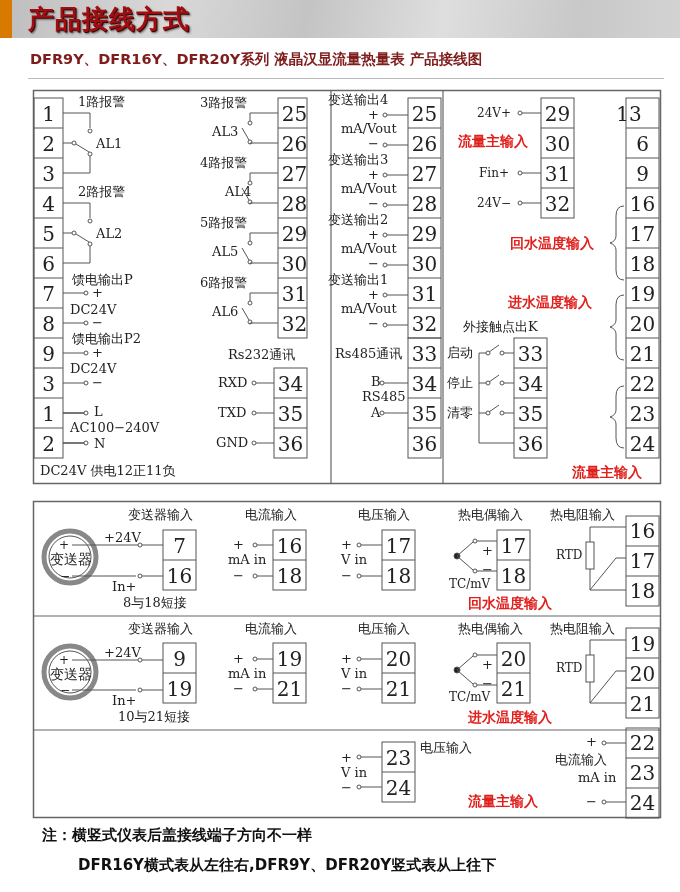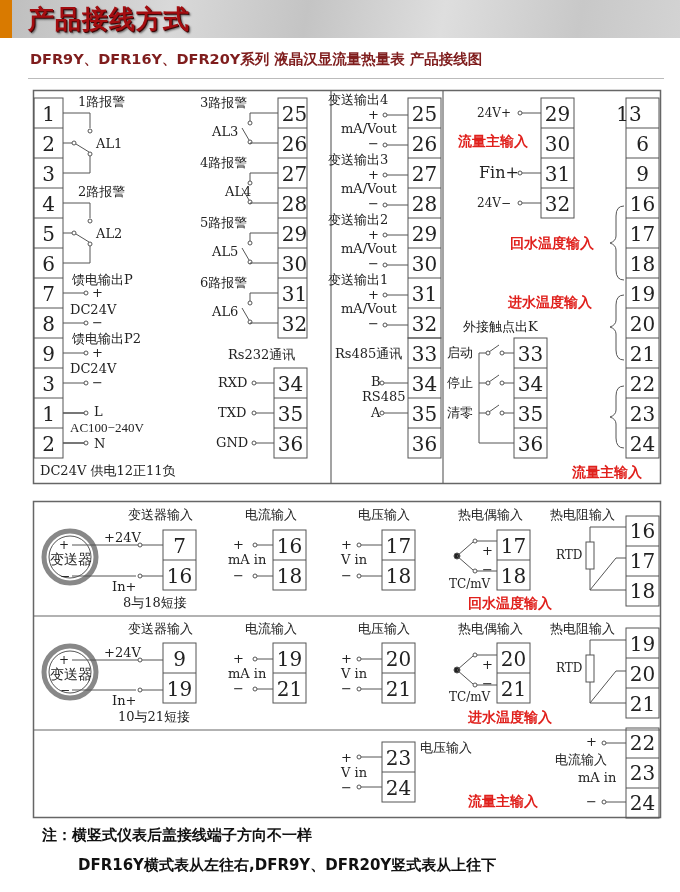--- a/index.html
+++ b/index.html
@@ -329,21 +329,21 @@
 <div class="lbl" style="left:96px;top:227px;">AL2</div>
 <div class="lbl" style="left:72px;top:273px;">馈电输出P</div>
 <div class="lbl" style="left:92px;top:286px;">+</div>
 <div class="lbl" style="left:70px;top:303px;">DC24V</div>
 <div class="lbl" style="left:92px;top:316px;">−</div>
 <div class="lbl" style="left:72px;top:332px;">馈电输出P2</div>
 <div class="lbl" style="left:92px;top:346px;">+</div>
 <div class="lbl" style="left:70px;top:362px;">DC24V</div>
 <div class="lbl" style="left:92px;top:376px;">−</div>
 <div class="lbl" style="left:94px;top:405px;">L</div>
-<div class="lbl" style="left:70px;top:421px;font-family:Liberation Serif, serif;">AC100−240V</div>
+<div class="lbl" style="left:70px;top:421px;">AC100−240V</div>
 <div class="lbl" style="left:94px;top:437px;">N</div>
 <div class="lbl" style="left:40px;top:464px;">DC24V 供电12正11负</div>
 
 <div class="num" style="left:278px;top:104px;width:33px;">25</div>
 <div class="num" style="left:278px;top:134px;width:33px;">26</div>
 <div class="num" style="left:278px;top:164px;width:33px;">27</div>
 <div class="num" style="left:278px;top:194px;width:33px;">28</div>
 <div class="num" style="left:278px;top:224px;width:33px;">29</div>
 <div class="num" style="left:278px;top:254px;width:33px;">30</div>
 <div class="num" style="left:278px;top:284px;width:33px;">31</div>
@@ -398,21 +398,21 @@
 <div class="lbl" style="left:371px;top:375px;">B</div>
 <div class="lbl" style="left:362px;top:390px;">RS485</div>
 <div class="lbl" style="left:371px;top:406px;">A</div>
 
 <div class="num" style="left:541px;top:104px;width:33px;">29</div>
 <div class="num" style="left:541px;top:134px;width:33px;">30</div>
 <div class="num" style="left:541px;top:164px;width:33px;">31</div>
 <div class="num" style="left:541px;top:194px;width:33px;">32</div>
 <div class="lbl" style="left:477px;top:106px;font-size:12px;">24V+</div>
 <div class="red" style="left:458px;top:133px;">流量主输入</div>
-<div class="lbl" style="left:479px;top:166px;font-size:16px;">Fin+</div>
+<div class="lbl" style="left:479px;top:166px;font-size:12px;">Fin+</div>
 <div class="lbl" style="left:477px;top:196px;font-size:12px;">24V−</div>
 
 <div class="lbl" style="left:463px;top:320px;">外接触点出K</div>
 <div class="num" style="left:514px;top:344px;width:33px;">33</div>
 <div class="num" style="left:514px;top:374px;width:33px;">34</div>
 <div class="num" style="left:514px;top:404px;width:33px;">35</div>
 <div class="num" style="left:514px;top:434px;width:33px;">36</div>
 <div class="lbl" style="left:447px;top:346px;">启动</div>
 <div class="lbl" style="left:447px;top:376px;">停止</div>
 <div class="lbl" style="left:447px;top:406px;">清零</div>

